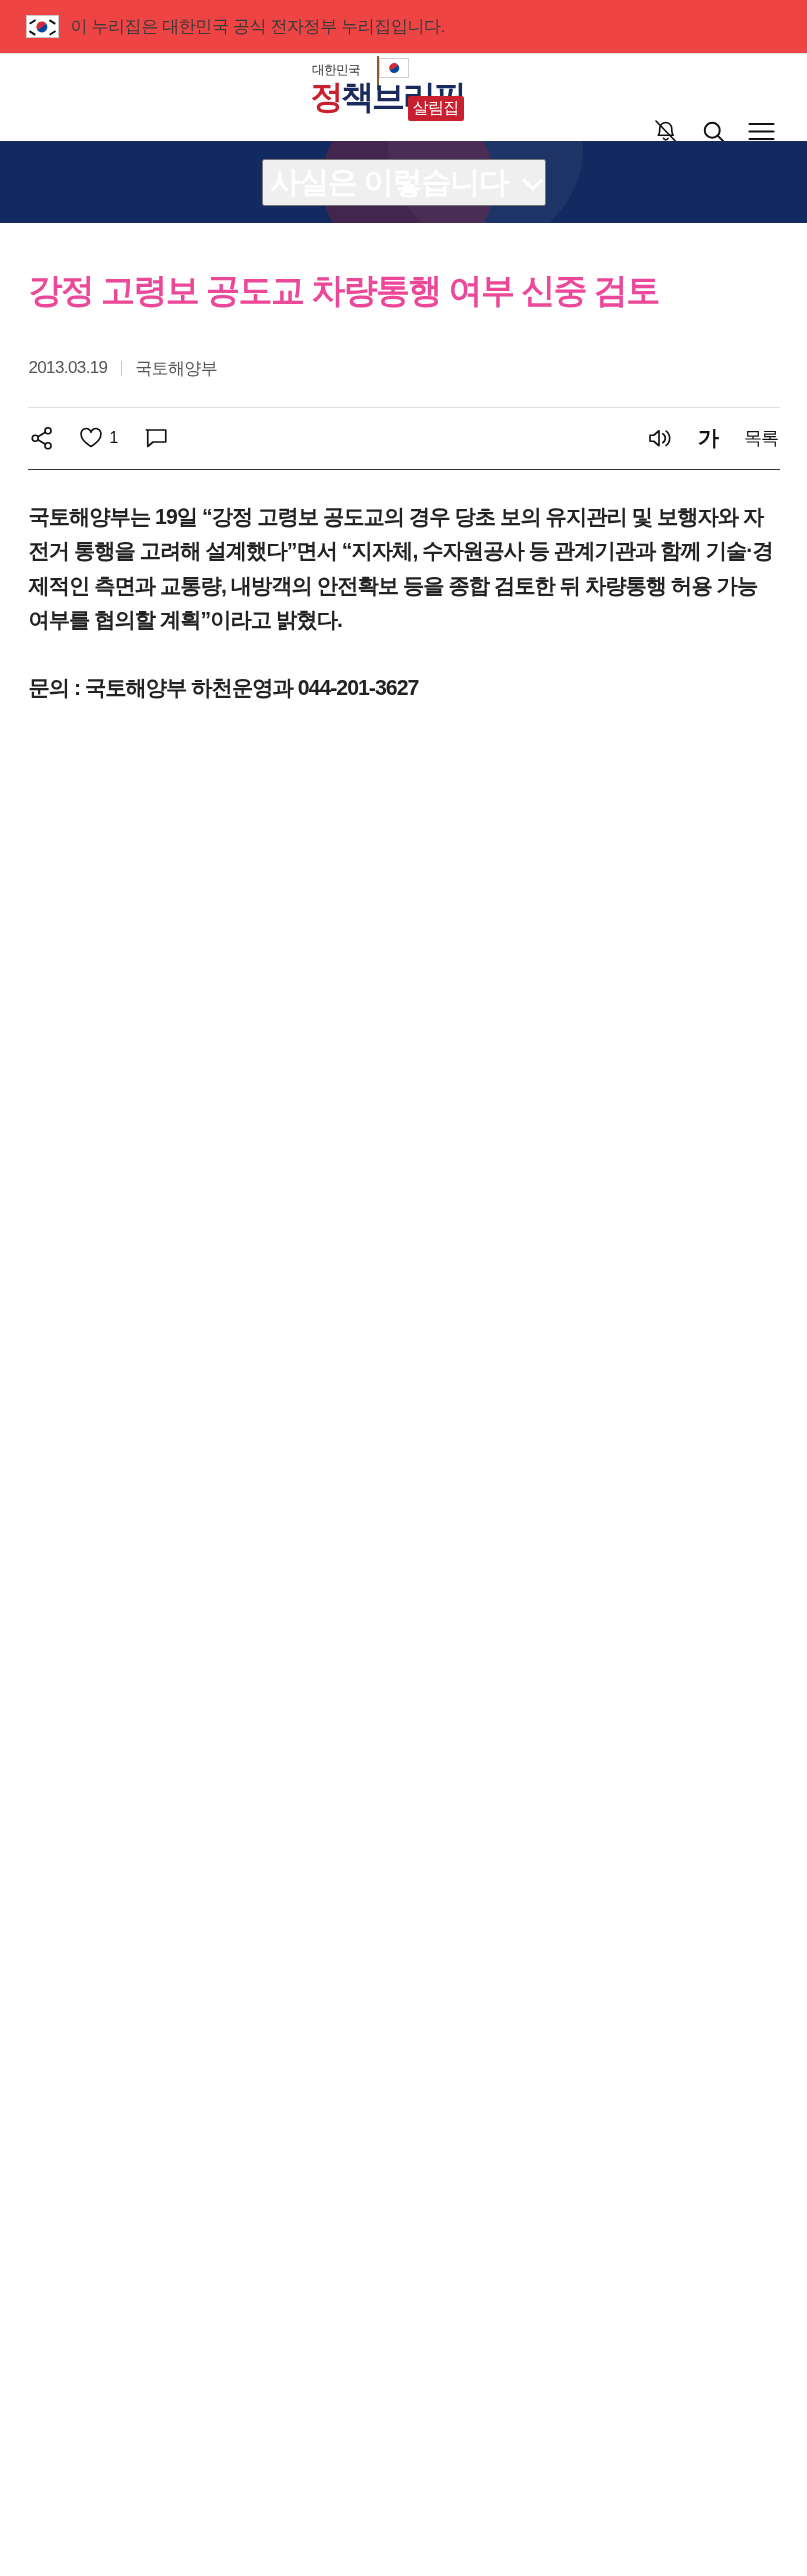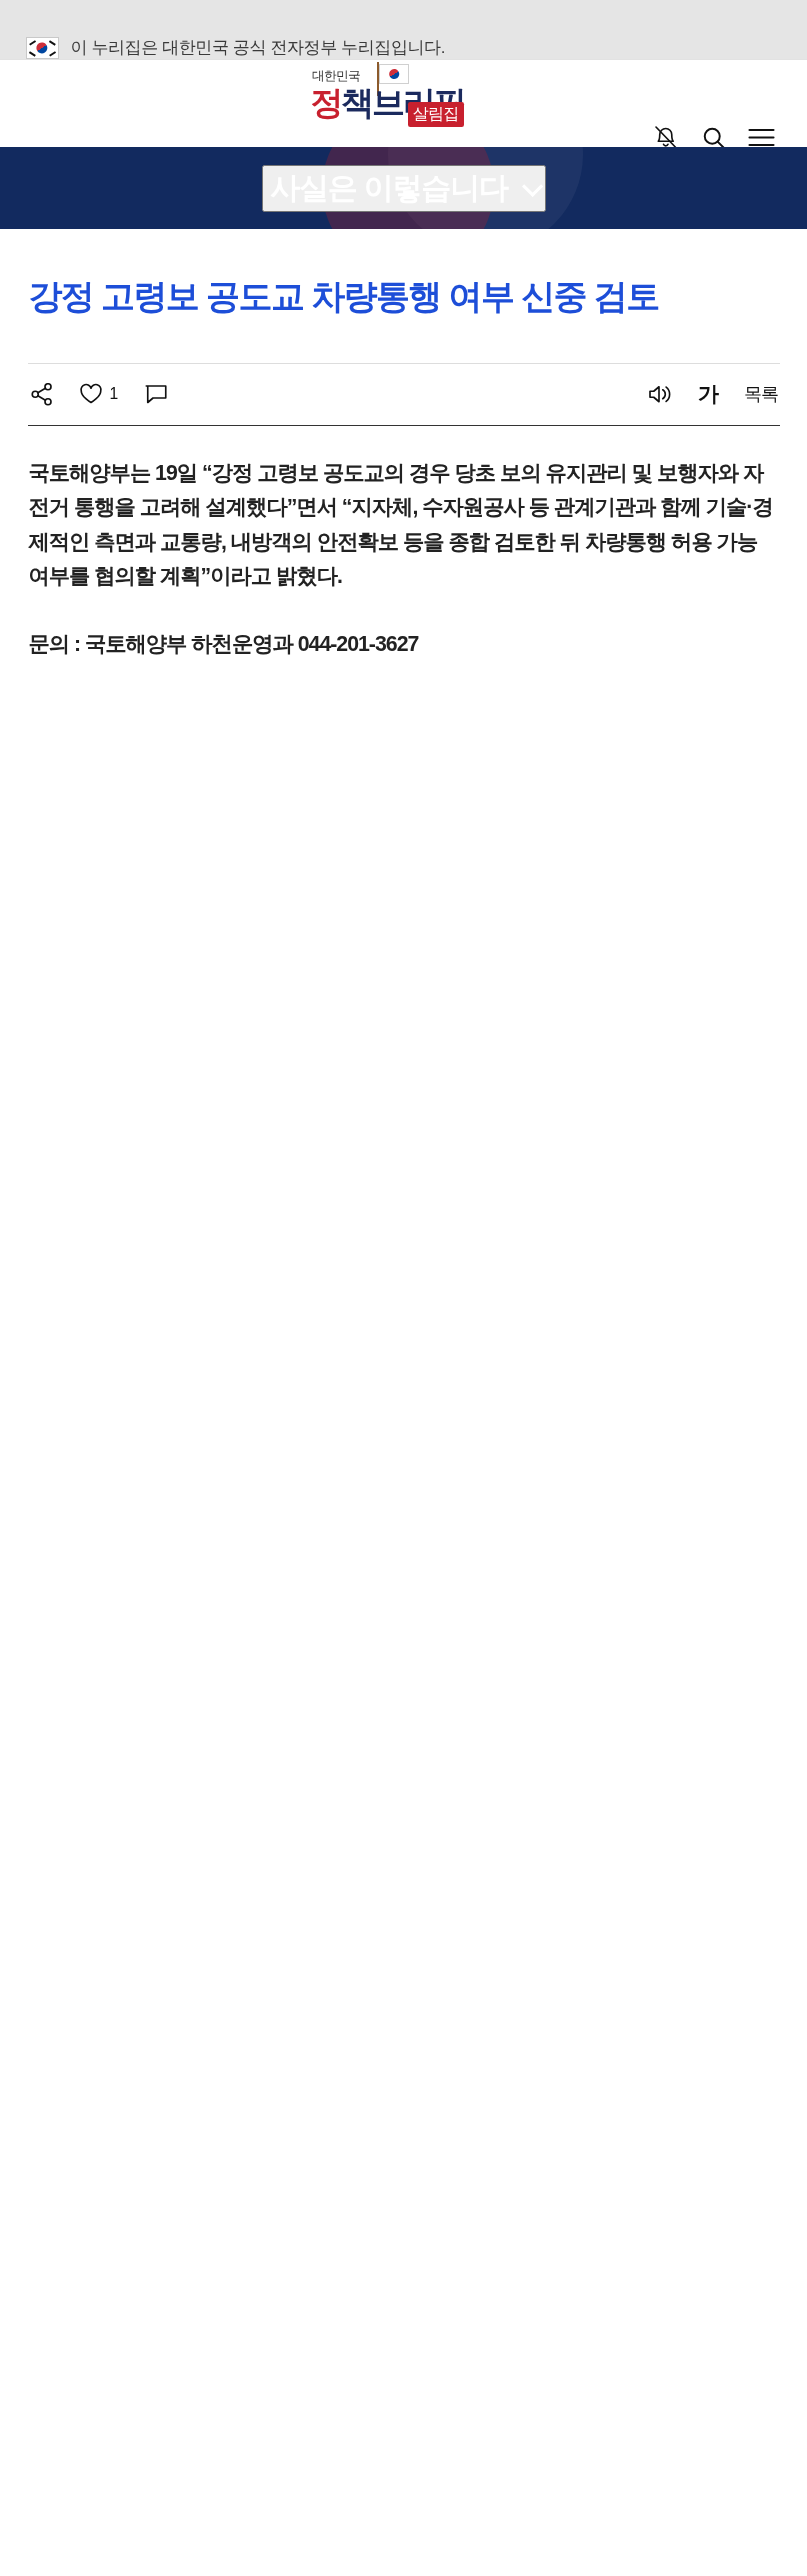--- a/index.html
+++ b/index.html
@@ -6,25 +6,25 @@
   html, body { margin: 0; padding: 0; }
   body {
     width: 808px;
     background: #ffffff;
     font-family: "Liberation Sans", "DejaVu Sans", sans-serif;
     color: #1a1a1a;
   }
 
   
   .gov-banner {
-    height: 60px;
-    background: #e5e5e5;
+    height: 54px;
+    background: #ef4444;
     border-bottom: 0.7px solid #e2e2e2;
     display: flex;
-    align-items: flex-end;
+    align-items: center;
     padding: 0 25.5px;
     gap: 12px;
   }
   .flag-badge {
     width: 33px; height: 22.5px;
     border: 0.7px solid #c9c9c9;
     background: #ffffff;
     position: relative;
     flex: none;
     overflow: hidden;
@@ -201,21 +201,21 @@
 
   
   .article {
     padding: 45px 28.4px 30px;
   }
   .article-title {
     font-size: 34px;
     line-height: 1.35;
     font-weight: bold;
     letter-spacing: -1.6px;
-    color: #1d4ed8;
+    color: #ec4899;
     margin: 0 0 43px;
   }
   .meta-row {
     display: flex;
     align-items: center;
     gap: 13.5px;
     font-size: 17px;
     color: #555;
     letter-spacing: -0.6px;
     padding-bottom: 27px;
@@ -336,20 +336,25 @@
   <span class="blob2"></span>
   <button class="hero-title">
     <span>사실은 이렇습니다</span>
     <span class="chev"></span>
   </button>
 </section>
 
 <article class="article">
   <h1 class="article-title">강정 고령보 공도교 차량통행 여부 신중 검토</h1>
 
+  <div class="meta-row">
+    <span>2013.03.19</span>
+    <span class="meta-div"></span>
+    <span>국토해양부</span>
+  </div>
 
   <div class="tools-row">
     <button class="tool" aria-label="share">
       <svg width="24" height="22.5" viewBox="0 0 32 30" fill="none" stroke="#111" stroke-width="2.2" stroke-linecap="round">
         <circle cx="24" cy="5" r="4"></circle>
         <circle cx="7" cy="15" r="4"></circle>
         <circle cx="24" cy="25" r="4"></circle>
         <line x1="10.5" y1="13" x2="20.5" y2="7"></line>
         <line x1="10.5" y1="17" x2="20.5" y2="23"></line>
       </svg>

